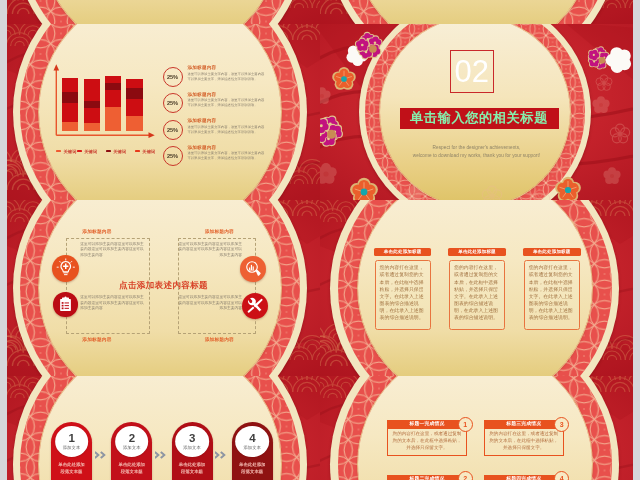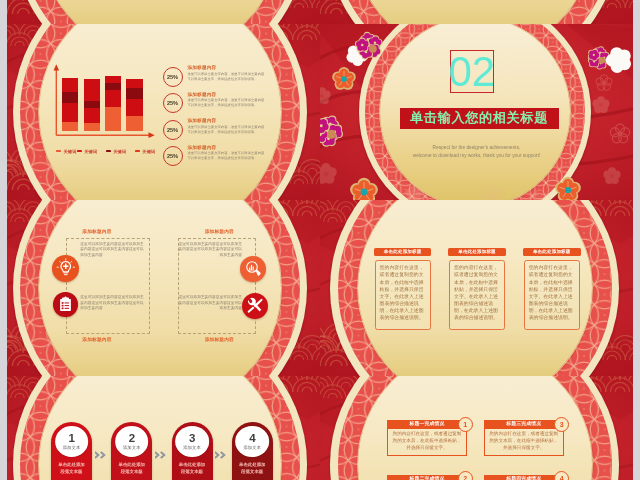--- a/index.html
+++ b/index.html
@@ -29,21 +29,21 @@
   .lg{display:flex;align-items:center}
   .lgd{width:5px;height:2.6px;margin-right:2.6px;border-radius:.4px}
   .lgt{font-size:4.2px;color:#c8392b;font-weight:bold;letter-spacing:.2px;white-space:nowrap}
   .pct{position:absolute;width:18px;height:18px;border-radius:50%;border:1.15px solid #c9362a;
        display:flex;align-items:center;justify-content:center;font-size:5.6px;color:#4a3c28;font-weight:bold;letter-spacing:-.1px}
   .pcth{position:absolute;font-size:4.6px;color:#d4632d;font-weight:bold;letter-spacing:.25px;white-space:nowrap}
   .pctb{position:absolute;font-size:3.3px;color:#877d6c;line-height:1.62;width:78px;letter-spacing:.05px}
 
   
   .numbox{position:absolute;border:1.7px solid #c9282a;display:flex;align-items:center;justify-content:center;box-sizing:border-box}
-  .numtxt{font-size:42px;color:#5eead4;font-weight:normal;letter-spacing:0px;line-height:1;transform:translateY(-.5px)}
+  .numtxt{font-size:31px;color:#ffffff;font-weight:normal;letter-spacing:0px;line-height:1;transform:translateY(-.5px)}
   .titlebar{position:absolute;background:#c01018;display:flex;align-items:center;justify-content:center;overflow:hidden}
   .titletxt{font-size:13.2px;color:#86efac;font-weight:bold;letter-spacing:.6px;white-space:nowrap;line-height:1}
   .subtxt{position:absolute;text-align:center;font-size:4.7px;color:#8e8367;line-height:1.6;width:100%;letter-spacing:.05px}
 
   
   .dash{position:absolute;border:0.8px dashed #b5a276;border-radius:1px;z-index:1}
   .qicon{position:absolute;border-radius:50%;display:flex;align-items:center;justify-content:center;z-index:3}
   .qh{position:absolute;font-size:4.7px;color:#e2622c;font-weight:bold;letter-spacing:.2px}
   .qb{position:absolute;font-size:3.7px;color:#7e7566;line-height:1.52;width:67px;letter-spacing:.05px}
   .ctitle{position:absolute;width:100%;text-align:center;font-size:8.6px;color:#d8442a;font-weight:bold;letter-spacing:.3px}
@@ -1457,20 +1457,21 @@
         <div class="dash" style="left:58.7px;top:37.5px;width:82.3px;height:94.9px"></div>
         <div class="dash" style="left:171px;top:37.5px;width:76.3px;height:94.9px"></div>
         <div class="qh" style="left:75.3px;top:28.0px;width:67px;text-align:left">添加标题内容</div>
         <div class="qh" style="left:160px;top:28.0px;width:67px;text-align:right">添加标题内容</div>
         <div class="qh" style="left:75.3px;top:136.0px;width:67px;text-align:left">添加标题内容</div>
         <div class="qh" style="left:160px;top:136.0px;width:67px;text-align:right">添加标题内容</div>
         <div class="qb" style="left:73.3px;top:41.5px;text-align:left">这里可以添加主要内容这里可以添加主要内容这里可以添加主要内容这里可以添加主要内容</div>
         <div class="qb" style="left:168px;top:41.5px;text-align:right">这里可以添加主要内容这里可以添加主要内容这里可以添加主要内容这里可以添加主要内容</div>
         <div class="qb" style="left:73.3px;top:95.0px;text-align:left">这里可以添加主要内容这里可以添加主要内容这里可以添加主要内容这里可以添加主要内容</div>
         <div class="qb" style="left:168px;top:95.0px;text-align:right">这里可以添加主要内容这里可以添加主要内容这里可以添加主要内容这里可以添加主要内容</div>
+  <div class="ctitle" style="top:79.5px">点击添加表述内容标题</div>
  </div>
 </div>
 <div class="slide r2 c1">
 <div class="bg">
         <svg class="bgsvg" viewBox="0 0 313 176" preserveAspectRatio="none">
           <rect width="313" height="176" fill="url(#bgglow)"></rect>
           <g opacity=".22" fill="#a20f18">
             <path d="M-10 0 86 0 26 56 -10 42Z"></path>
             <path d="M313 0 236 0 300 44 313 36Z"></path>
             <path d="M-10 176 66 176 18 140 -10 152Z"></path>

